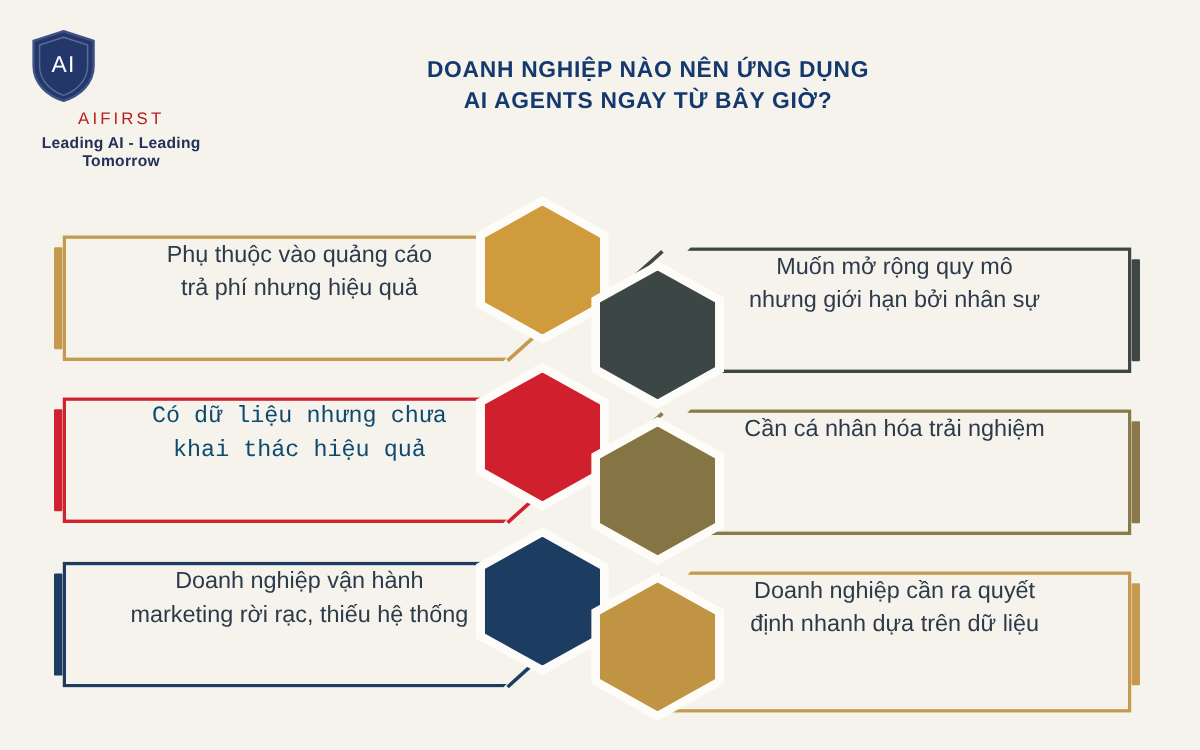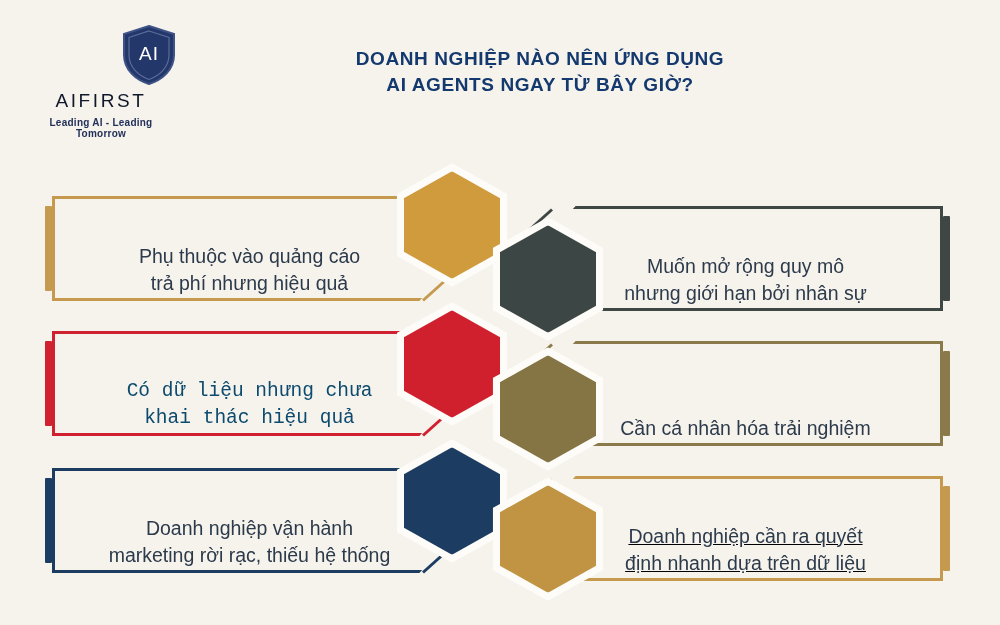--- a/index.html
+++ b/index.html
@@ -21,32 +21,32 @@
     left: 26px;
     top: 24px;
     width: 150px;
     height: 118px;
     text-align: center;
   }
   #shield-wrap {
     height: 62px;
     display: flex;
     align-items: center;
-    justify-content: flex-end;
+    justify-content: flex-start;
   }
   #logo-wordmark {
     margin-top: 4px;
-    font-size: 19px;
+    font-size: 14px;
     letter-spacing: 2.6px;
-    color: #0f172a;
+    color: #b91c1c;
     font-weight: 400;
   }
   #logo-tagline {
     margin-top: 5px;
-    font-size: 10px;
+    font-size: 13px;
     letter-spacing: 0.25px;
     color: #23305a;
     font-weight: bold;
   }
 
   
   #title-block {
     position: absolute;
     left: 190px;
     top: 46px;
@@ -64,21 +64,21 @@
   .card {
     position: absolute;
     box-sizing: border-box;
   }
   .card-box {
     position: absolute;
     top: 0;
     box-sizing: border-box;
     background: #f6f3ec;
     display: flex;
-    align-items: flex-end;
+    align-items: flex-start;
     justify-content: center;
     text-align: center;
   }
   .card-text {
     color: #2c3a4b;
     font-size: 19.5px;
     line-height: 1.42;
     padding: 0 14px;
   }
   .card-text .tl { display: block; white-space: nowrap; }
@@ -196,21 +196,21 @@
         </div>
       </div>
       <div class="edge-bar" style="background: rgb(138, 122, 75); top: 351px; height: 85px; left: 943px;"></div>
       <div class="connector" style="background: rgb(138, 122, 75); left: 552px; top: 343px; width: 34px; transform: rotate(138deg);"></div>
       <div class="hexwrap" style="left: 496px; top: 351px;">
         <div class="hex-halo"></div>
         <div class="hex" style="background: rgb(133, 117, 69);"></div>
       </div>
     </div>
     <div class="card" style="left: 0px; top: 0px; width: 1000px; height: 625px; pointer-events: none;">
-      <div class="card-box" style="left: 548px; top: 476px; width: 395px; height: 105px; border: 3px solid rgb(197, 154, 78); pointer-events: auto; clip-path: polygon(7% 0px, 100% 0px, 100% 100%, 0px 100%, 0px 28%); text-decoration: underline;">
+      <div class="card-box" style="left: 548px; top: 476px; width: 395px; height: 118px; border: 3px solid rgb(197, 154, 78); pointer-events: auto; clip-path: polygon(7% 0px, 100% 0px, 100% 100%, 0px 100%, 0px 28%);">
         <div class="card-text" style="color: rgb(44, 58, 75);">
           <span class="tl">Doanh nghiệp cần ra quyết</span>
           <span class="tl">định nhanh dựa trên dữ liệu</span>
         </div>
       </div>
       <div class="edge-bar" style="background: rgb(197, 154, 78); top: 486px; height: 85px; left: 943px;"></div>
       <div class="connector" style="background: rgb(197, 154, 78); left: 552px; top: 478px; width: 34px; transform: rotate(138deg);"></div>
       <div class="hexwrap" style="left: 496px; top: 481px;">
         <div class="hex-halo"></div>
         <div class="hex" style="background: rgb(192, 148, 66);"></div>

